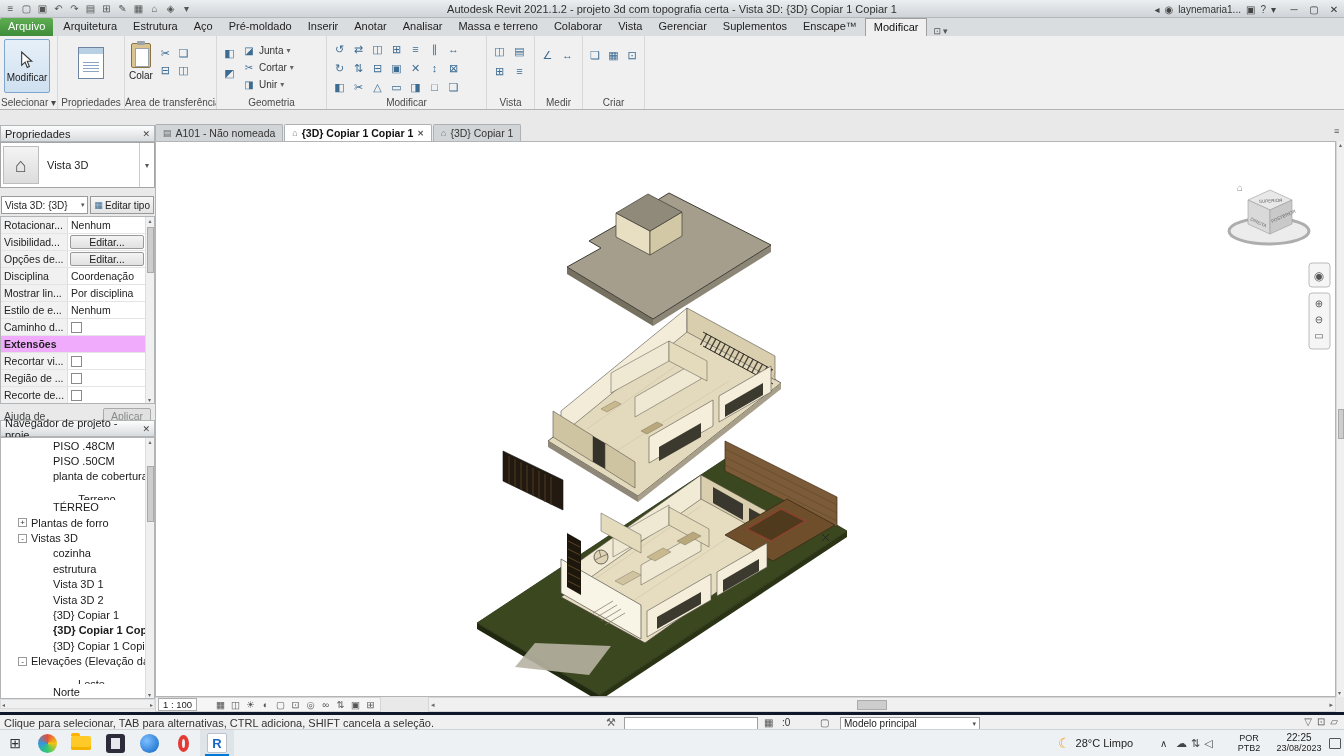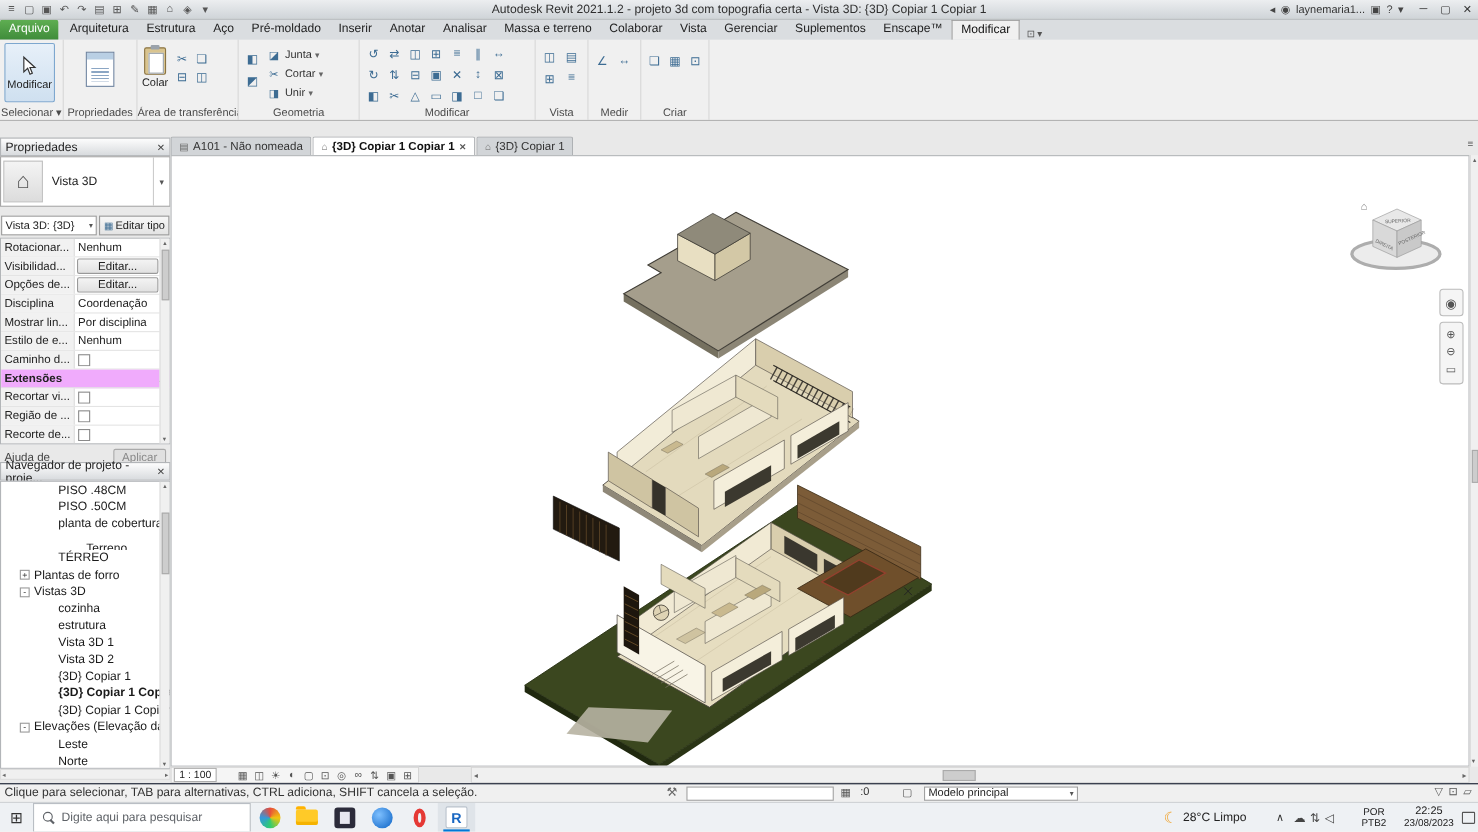--- a/index.html
+++ b/index.html
@@ -91,21 +91,21 @@
 .vscroll .thumb{position:absolute;left:1px;top:268px;width:6px;height:30px;background:#cdcdcd;border:1px solid #aaa}
 
 .viewctl{position:absolute;left:155px;top:587px;height:15px;display:flex;align-items:center;gap:16px;background:#f5f5f5;padding:0 2px;border:1px solid #d5d5d5}
 .scalebox{height:13px;border:1px solid #adadad;background:#fff;font-size:9.5px;display:flex;align-items:center;padding:0 4px;white-space:nowrap}
 .vcicon{width:15px;height:13px;display:flex;align-items:center;justify-content:center;font-size:9.5px;color:#555}
 .hscroll{position:absolute;left:428px;top:587px;width:908px;height:15px;background:#f0f0f0;border:1px solid #d5d5d5;font-size:7px;color:#666}
 .hscroll .la{position:absolute;left:2px;top:3px}
 .hscroll .ra{position:absolute;right:2px;top:3px}
 .hscroll .thumb{position:absolute;left:428px;top:2px;width:30px;height:10px;background:#cdcdcd;border:1px solid #aaa}
 
-.statusbar{position:absolute;left:0;top:712px;width:1344px;height:17px;background:#f0f0f0;border-top:1px solid #0f172a;font-size:11px}
+.statusbar{position:absolute;left:0;top:712px;width:1344px;height:17px;background:#f0f0f0;border-top:3px solid #0f172a;font-size:11px}
 .sb-hint{position:absolute;left:4px;top:2px;color:#333;white-space:nowrap}
 .sb-worker{position:absolute;left:606px;top:1px;font-size:11px;color:#666}
 .sb-combo1{position:absolute;left:624px;top:2px;width:134px;height:13px;background:#fff;border:1px solid #a0a0a0}
 .sb-ic{position:absolute;top:2px;font-size:10px;color:#555}
 .sb-count{position:absolute;left:782px;top:2px;font-size:10px;color:#333}
 .sb-combo2{position:absolute;left:840px;top:2px;width:140px;height:13px;background:#fff;border:1px solid #a0a0a0;display:flex;align-items:center;font-size:10px;padding:0 3px}
 .sb-combo2 .caret{margin-left:auto;font-size:7px;color:#555}
 .sb-right{position:absolute;right:6px;top:1px;display:flex;gap:5px;font-size:10px;color:#555}
 
 .taskbar{position:absolute;left:0;top:729px;width:1344px;height:27px;background:#eef1f4;border-top:1px solid #d0d3d6;display:flex;align-items:center}
@@ -460,21 +460,21 @@
         <div class="trow" style="padding-left: 39px;">
           <span class="texp"></span>
           <span class="tlabel">{3D} Copiar 1 Copiar</span>
         </div>
 
         <div class="trow" style="padding-left: 17px;">
           <span class="texp">-</span>
           <span class="tlabel">Elevações (Elevação da</span>
         </div>
 
-        <div class="trow" style="padding-left: 39px;">
+        <div class="trow" style="padding-left: 28px; flex-direction: column;">
           <span class="texp"></span>
           <span class="tlabel">Leste</span>
         </div>
 
         <div class="trow" style="padding-left: 39px;">
           <span class="texp"></span>
           <span class="tlabel">Norte</span>
         </div>
 
     </div>
@@ -675,24 +675,20 @@
   </div>
   <div class="sb-right">
     <span>▽</span>
     <span>⊡</span>
     <span>▱</span>
   </div>
 </div>
 
 <div class="taskbar">
   <div class="startbtn">⊞</div>
-  <div class="searchbox">
-    <span class="mag"></span>
-    <span>Digite aqui para pesquisar</span>
-  </div>
   <div class="appslot">
       <span class="app-swirl"></span>
     </div>
   <div class="appslot">
       <span class="app-folder"></span>
     </div>
   <div class="appslot">
       <span class="app-dark"></span>
     </div>
   <div class="appslot">

